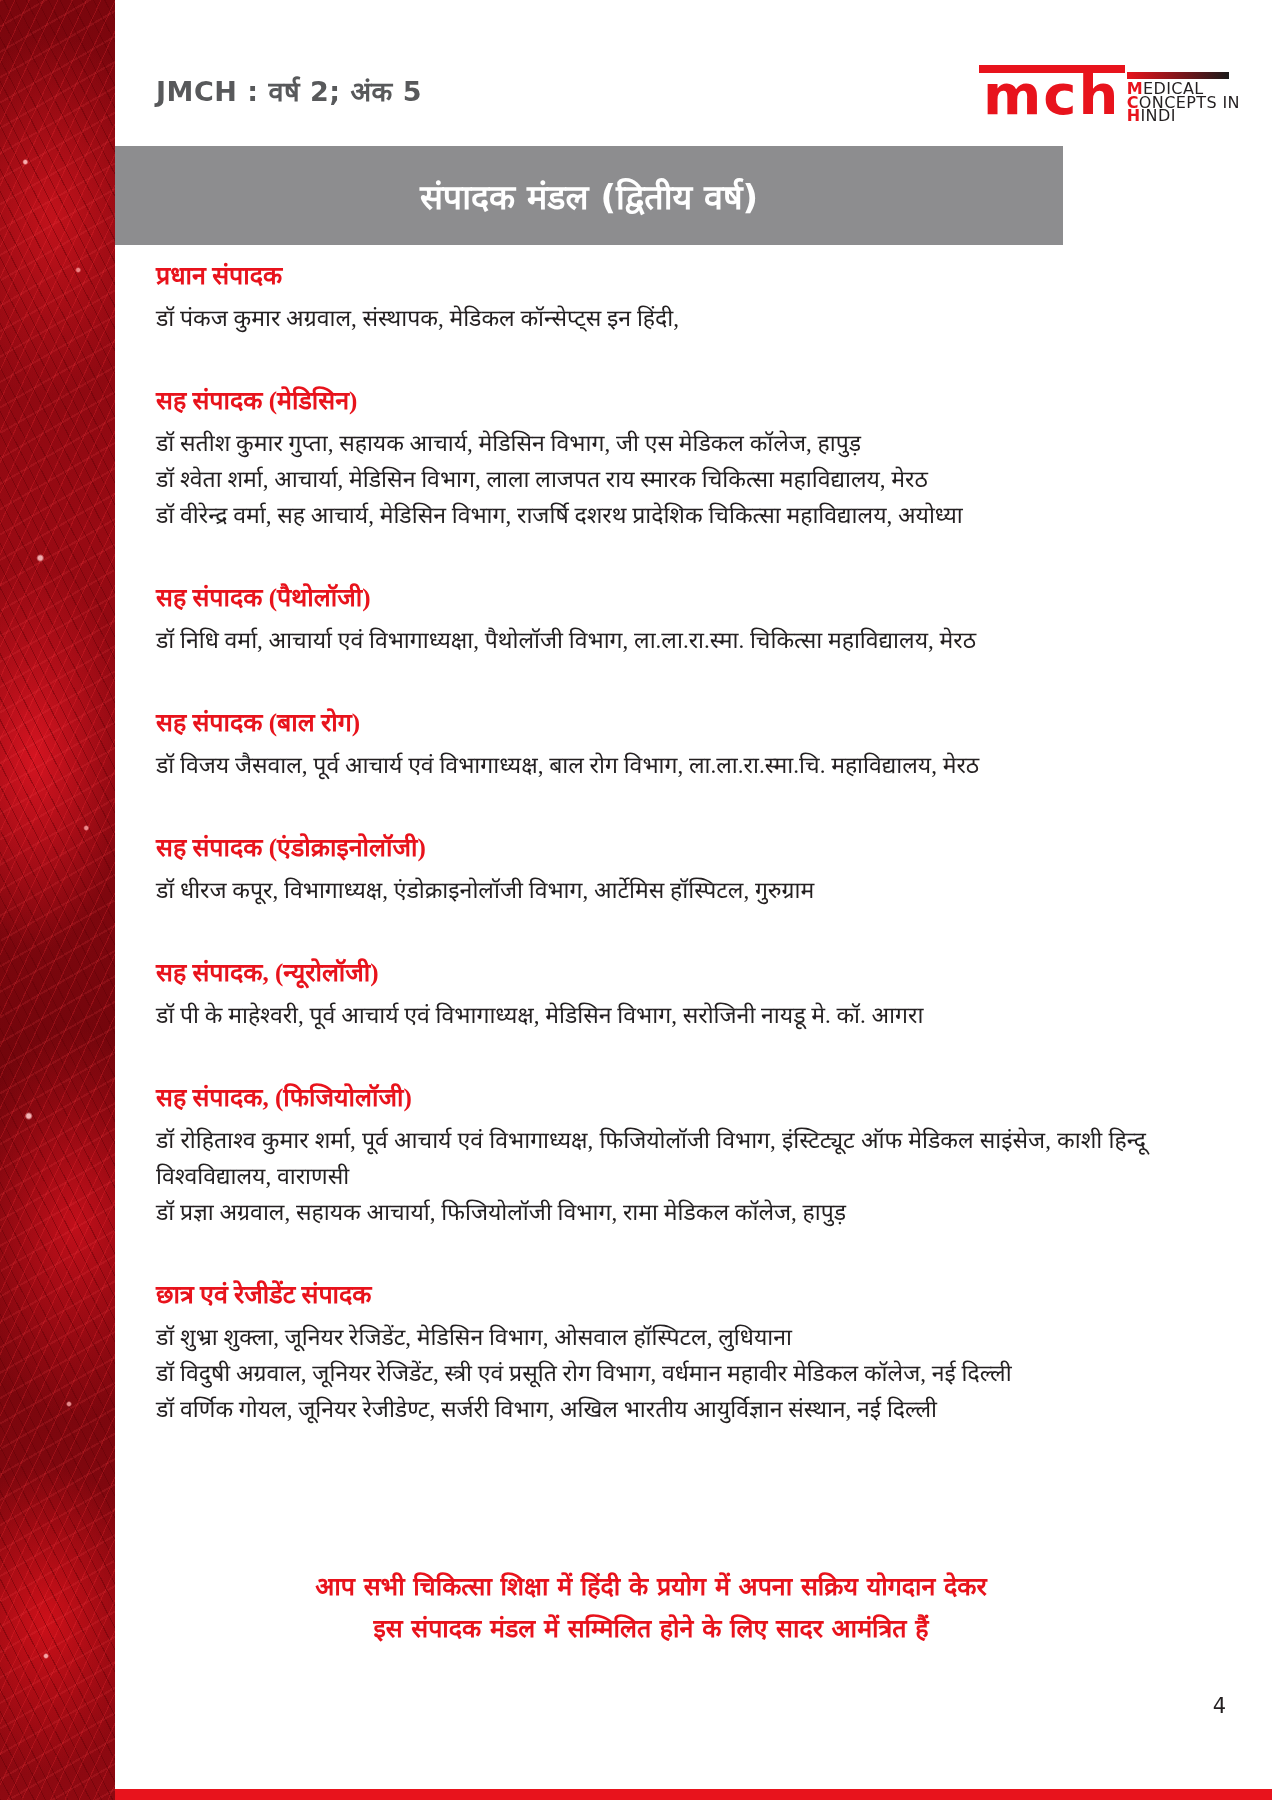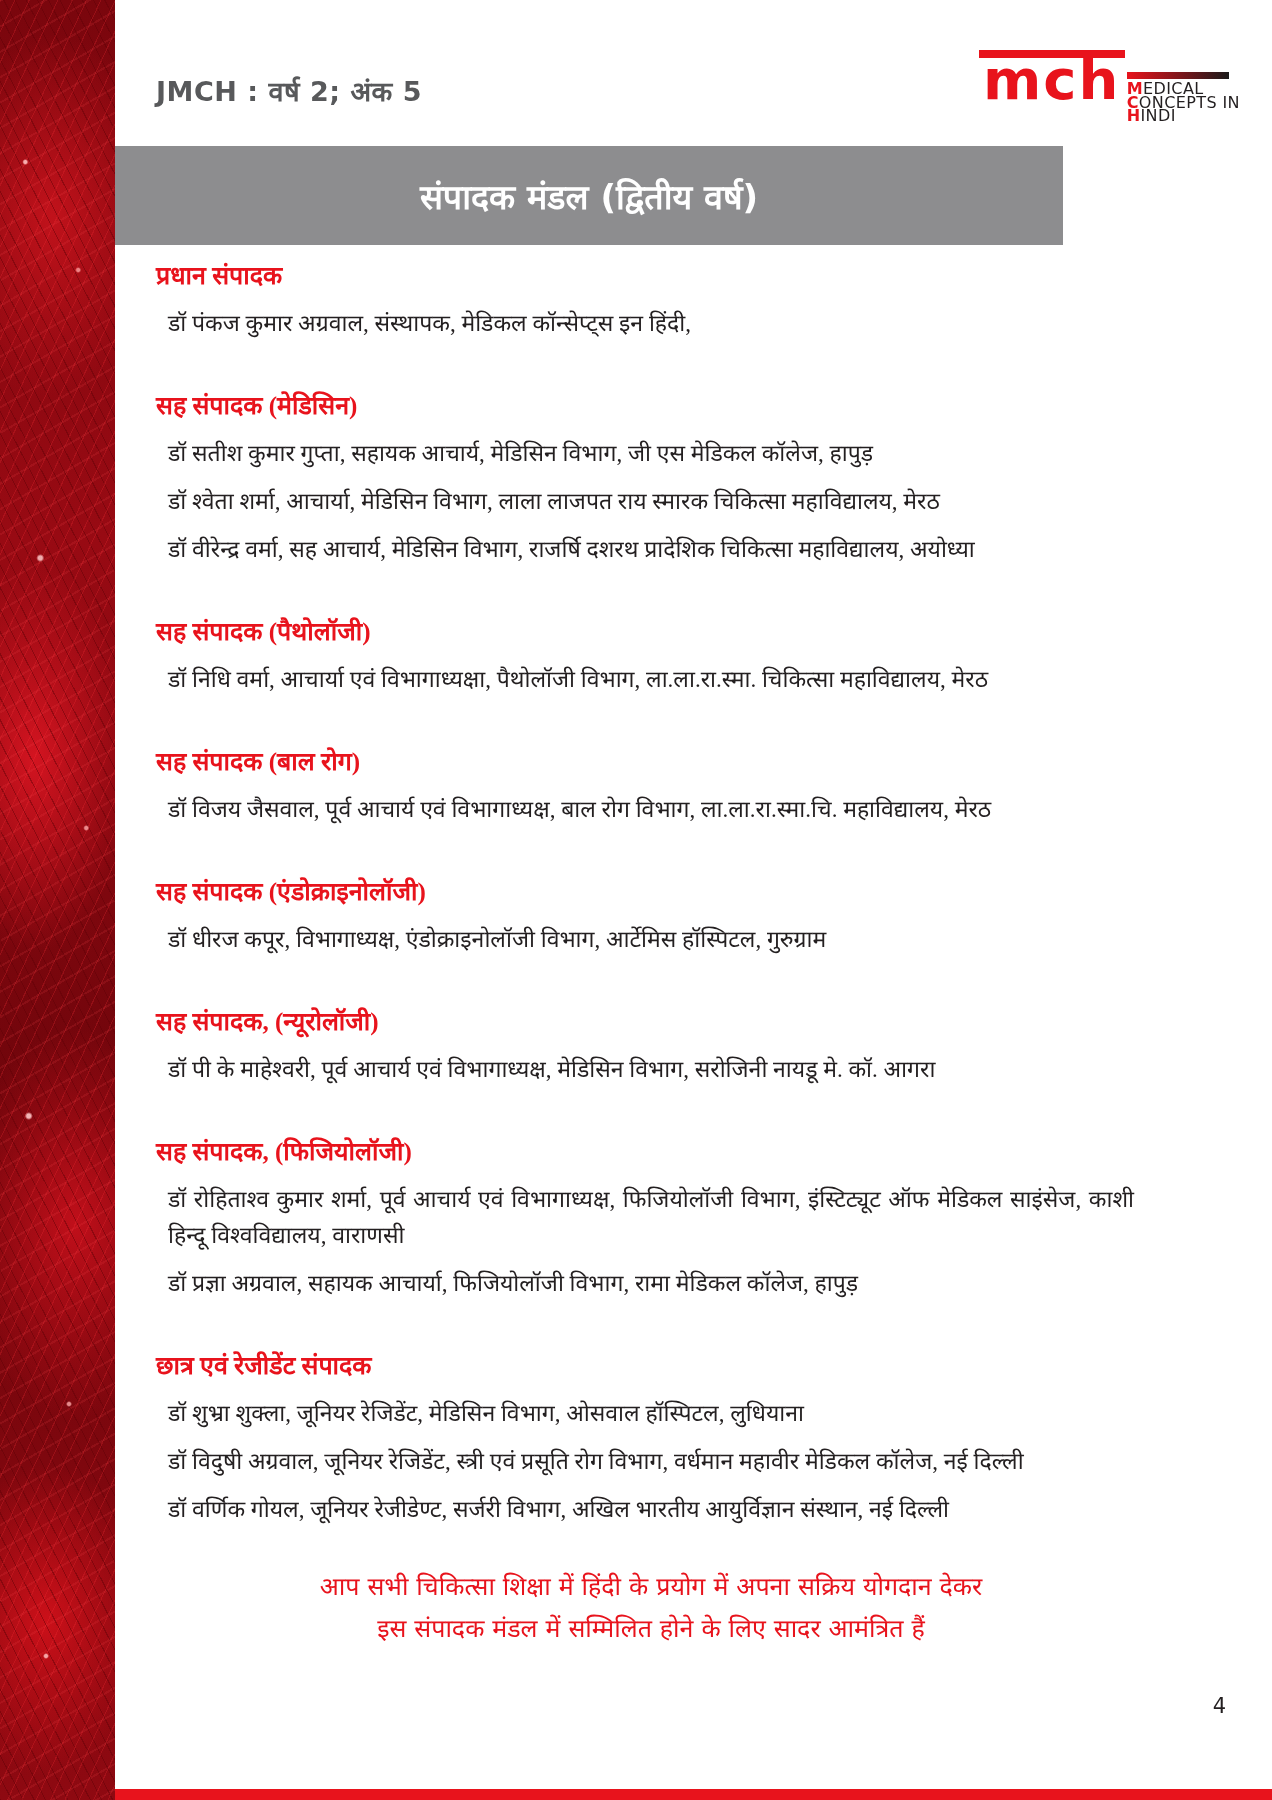--- a/index.html
+++ b/index.html
@@ -45,21 +45,21 @@
   }
 
   
   .issue{
     position:absolute;left:156px;top:72px;
     font-size:27px;font-weight:bold;color:var(--header-gray);
     letter-spacing:.5px;
   }
 
   
-  .logo{position:absolute;right:32px;top:50px;display:flex;align-items:flex-start;}
+  .logo{position:absolute;right:32px;top:50px;display:flex;align-items:flex-end;}
   .logo-mark{width:146px;}
   .logo-shiro{height:8px;background:var(--accent);width:146px;}
   .logo-word{
     color:var(--accent);font-weight:bold;font-size:56px;line-height:56px;
     margin-top:-6px;text-align:center;letter-spacing:2px;
   }
   .logo-right{margin-left:2px;margin-top:22px;}
   .logo-grad{height:7px;width:102px;background:linear-gradient(90deg,var(--accent),#1a1a1a);}
   .logo-tagline{margin-top:3px;}
   .logo-tagline-line{
@@ -77,29 +77,29 @@
   .banner-title{color:#ffffff;font-size:34px;font-weight:bold;}
 
   
   .content{position:absolute;left:156px;top:258px;width:990px;}
   .section{margin:0 0 46px 0;font-family:Liberation Serif, serif;}
   .section-heading{
     margin:0 0 7px 0;color:var(--accent);
     font-size:25px;font-weight:bold;line-height:36px;
   }
   .member-line{
-    margin:12px;color:var(--text);
+    margin:0;color:var(--text);
     font-size:23px;line-height:36px;text-align:justify;
   }
 
   
   .closing{
     position:absolute;left:156px;top:1566px;width:990px;
     text-align:center;color:var(--accent);
-    font-size:25px;font-weight:normal;line-height:42px;
+    font-size:25px;font-weight:bold;line-height:42px;
   }
 
   
   .page-number{
     position:absolute;right:46px;top:1694px;
     font-size:21px;color:var(--text);
   }
 </style>
 </head>
 <body>

